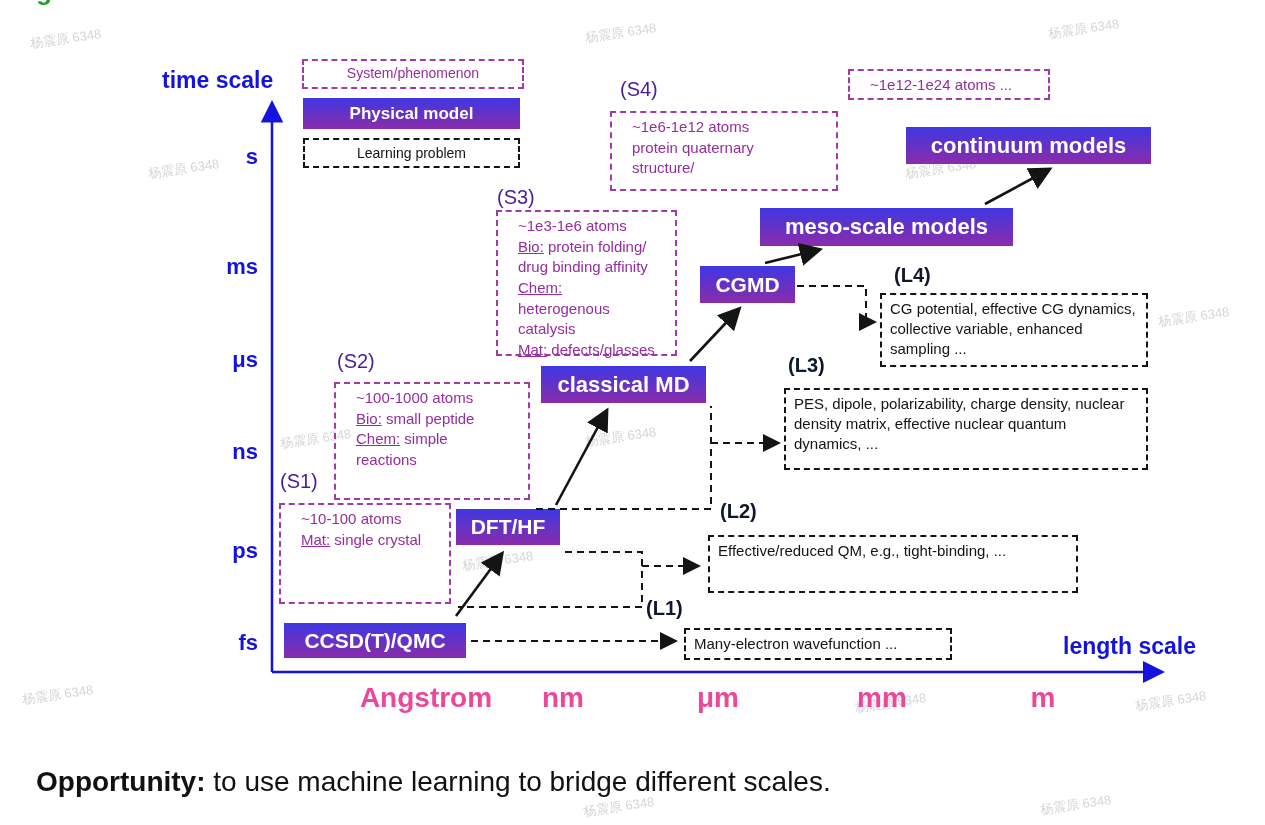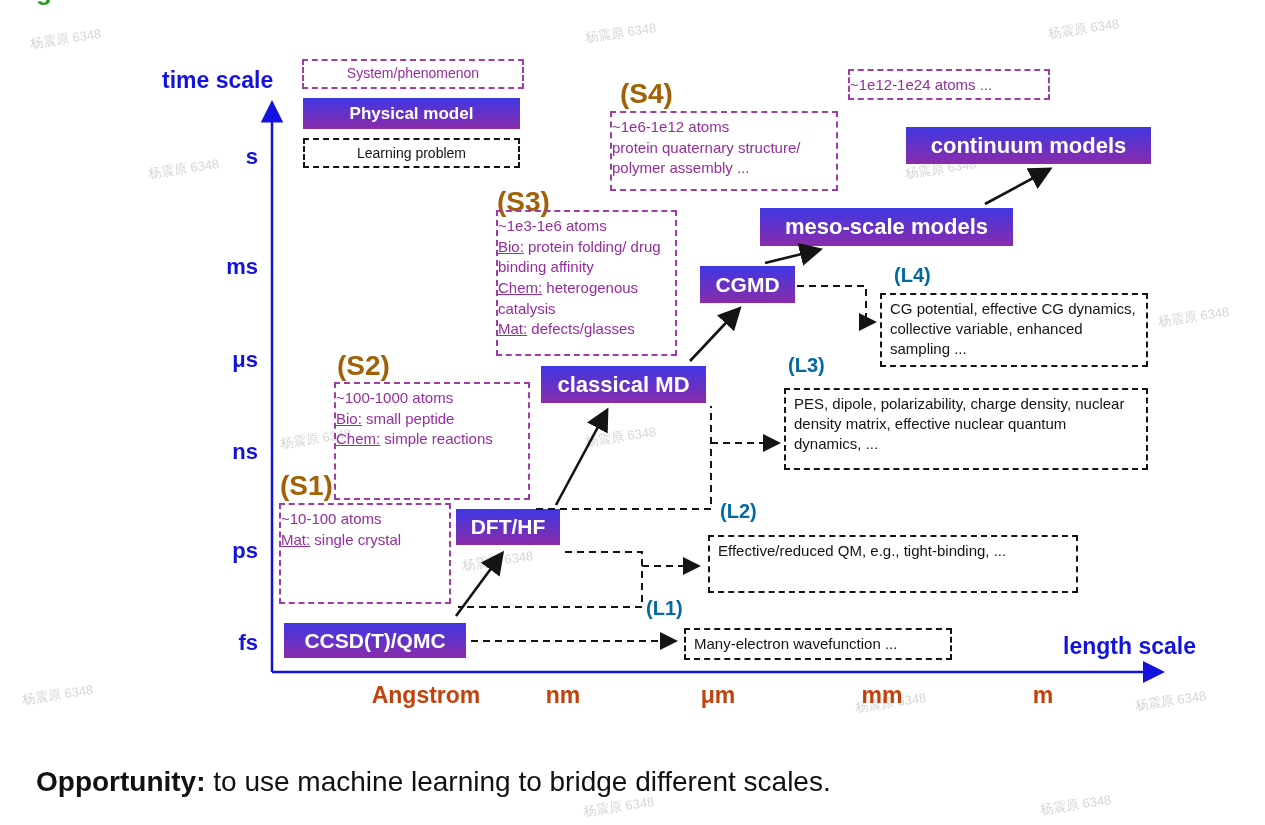--- a/index.html
+++ b/index.html
@@ -12,34 +12,34 @@
   #wm-layer{position:absolute;inset:0;z-index:0;}
   .wm{position:absolute;color:#9a9a9a;opacity:.42;font-size:13px;
       transform:rotate(-8deg);white-space:nowrap;}
   
   .clip{position:absolute;left:34px;top:0;width:70px;height:9px;overflow:hidden;z-index:1;}
   .clip span{position:absolute;left:2px;top:-24px;color:#1f9e1f;font-size:26px;font-weight:bold;}
   
   .axlab{color:#1313dd;font-size:23px;font-weight:700;z-index:1;white-space:nowrap;}
   .tick-y{position:absolute;width:62px;text-align:right;color:#1313dd;
           font-size:22px;font-weight:600;z-index:1;}
-  .tick-x{position:absolute;color:#c2410c;font-size:23px;font-weight:600;
+  .tick-x{position:absolute;color:#ec4899;font-size:28px;font-weight:600;
           transform:translateX(-50%);z-index:1;white-space:nowrap;}
   
   .model{position:absolute;display:flex;align-items:center;justify-content:center;
          color:#ffffff;font-weight:bold;z-index:1;white-space:nowrap;
          background:linear-gradient(180deg,#3f37e2 0%,#8a2caa 100%);}
   
   .sbox{position:absolute;box-sizing:border-box;border:2px dashed #a23aa8;color:#962d9e;
-        font-size:15px;line-height:1.38;padding:4px 0;z-index:1;background:rgba(255,255,255,.0);}
-  .stag{position:absolute;color:#a16207;font-weight:bold;font-size:28px;z-index:1;}
+        font-size:15px;line-height:1.38;padding:4px 20px;z-index:1;background:rgba(255,255,255,.0);}
+  .stag{position:absolute;color:#4c1d95;font-weight:normal;font-size:20px;z-index:1;}
   
   .lbox{position:absolute;box-sizing:border-box;border:2px dashed #141414;color:#141414;
         font-size:15px;line-height:1.33;padding:4px 8px;z-index:1;}
-  .ltag{position:absolute;color:#0369a1;font-weight:bold;font-size:20px;z-index:1;}
+  .ltag{position:absolute;color:#0f172a;font-weight:bold;font-size:20px;z-index:1;}
   .u{text-decoration:underline;}
   .legend{display:flex;align-items:center;justify-content:center;font-size:14px;padding:0;}
   #svg-layer{position:absolute;left:0;top:0;z-index:2;pointer-events:none;}
   .opportunity{position:absolute;left:36px;top:766px;font-size:28px;color:#111;z-index:1;white-space:nowrap;}
   .opportunity b{font-weight:bold;}
 </style>
 </head>
 <body>
 
 <div id="wm-layer">
@@ -108,21 +108,20 @@
     <div><span>~1e3-1e6 atoms</span></div>
     <div><span class="u">Bio:</span><span> protein folding/ drug binding affinity</span></div>
     <div><span class="u">Chem:</span><span> heterogenous catalysis</span></div>
     <div><span class="u">Mat:</span><span> defects/glasses</span></div>
   </div>
 
 <div class="stag" style="left:620px;top:78px">(S4)</div>
 <div class="sbox" style="left:610px;top:111px;width:228px;height:80px">
     <div>~1e6-1e12 atoms</div>
     <div>protein quaternary structure/</div>
-    <div>polymer assembly ...</div>
   </div>
 
 <div class="sbox" style="left:848px;top:69px;width:202px;height:31px">
     <div>~1e12-1e24 atoms ...</div>
   </div>
 
 <div class="ltag" style="left:646px;top:597px">(L1)</div>
 <div class="lbox" style="left:684px;top:628px;width:268px;height:32px">
     <div>Many-electron wavefunction ...</div>
   </div>

